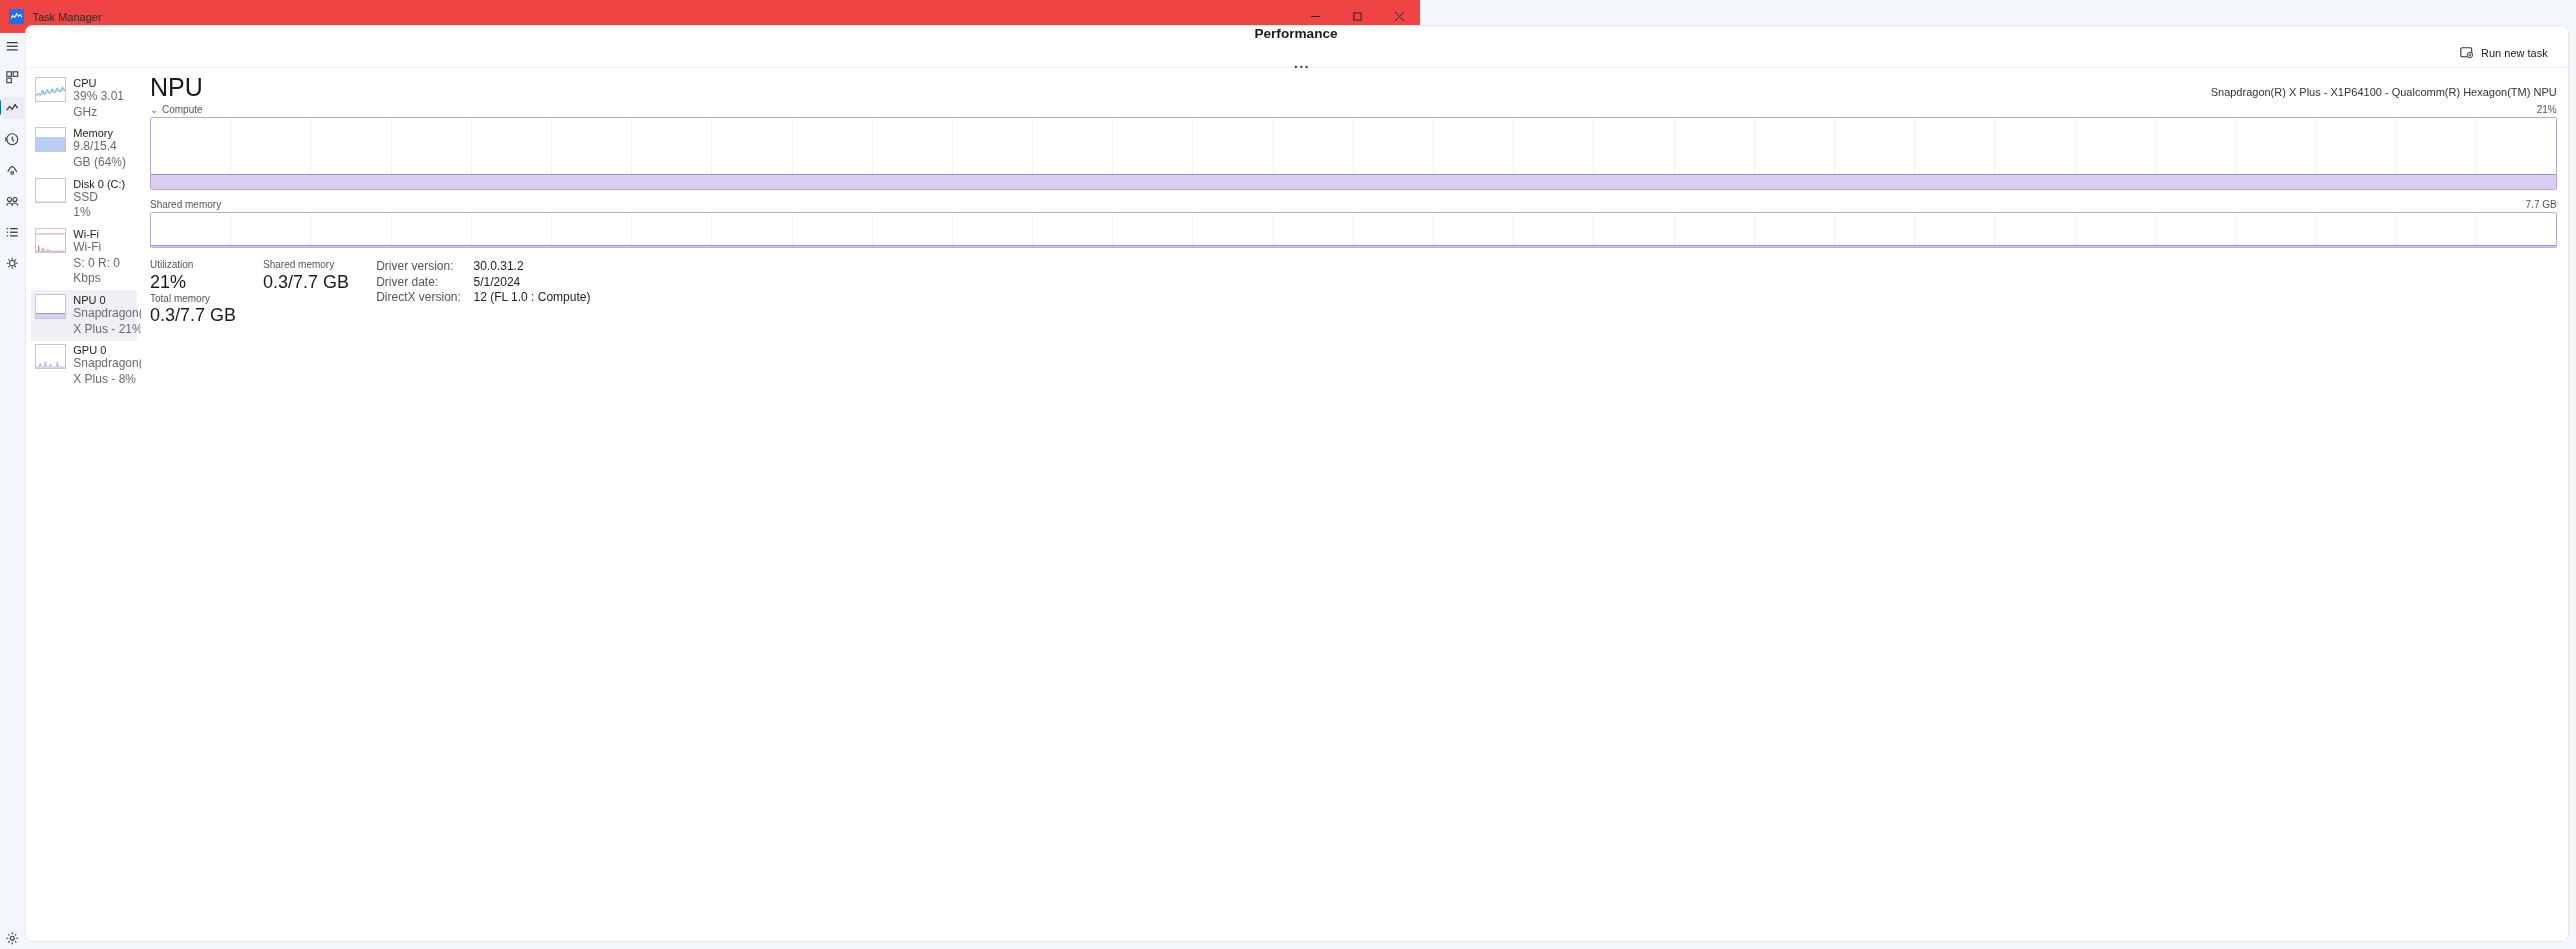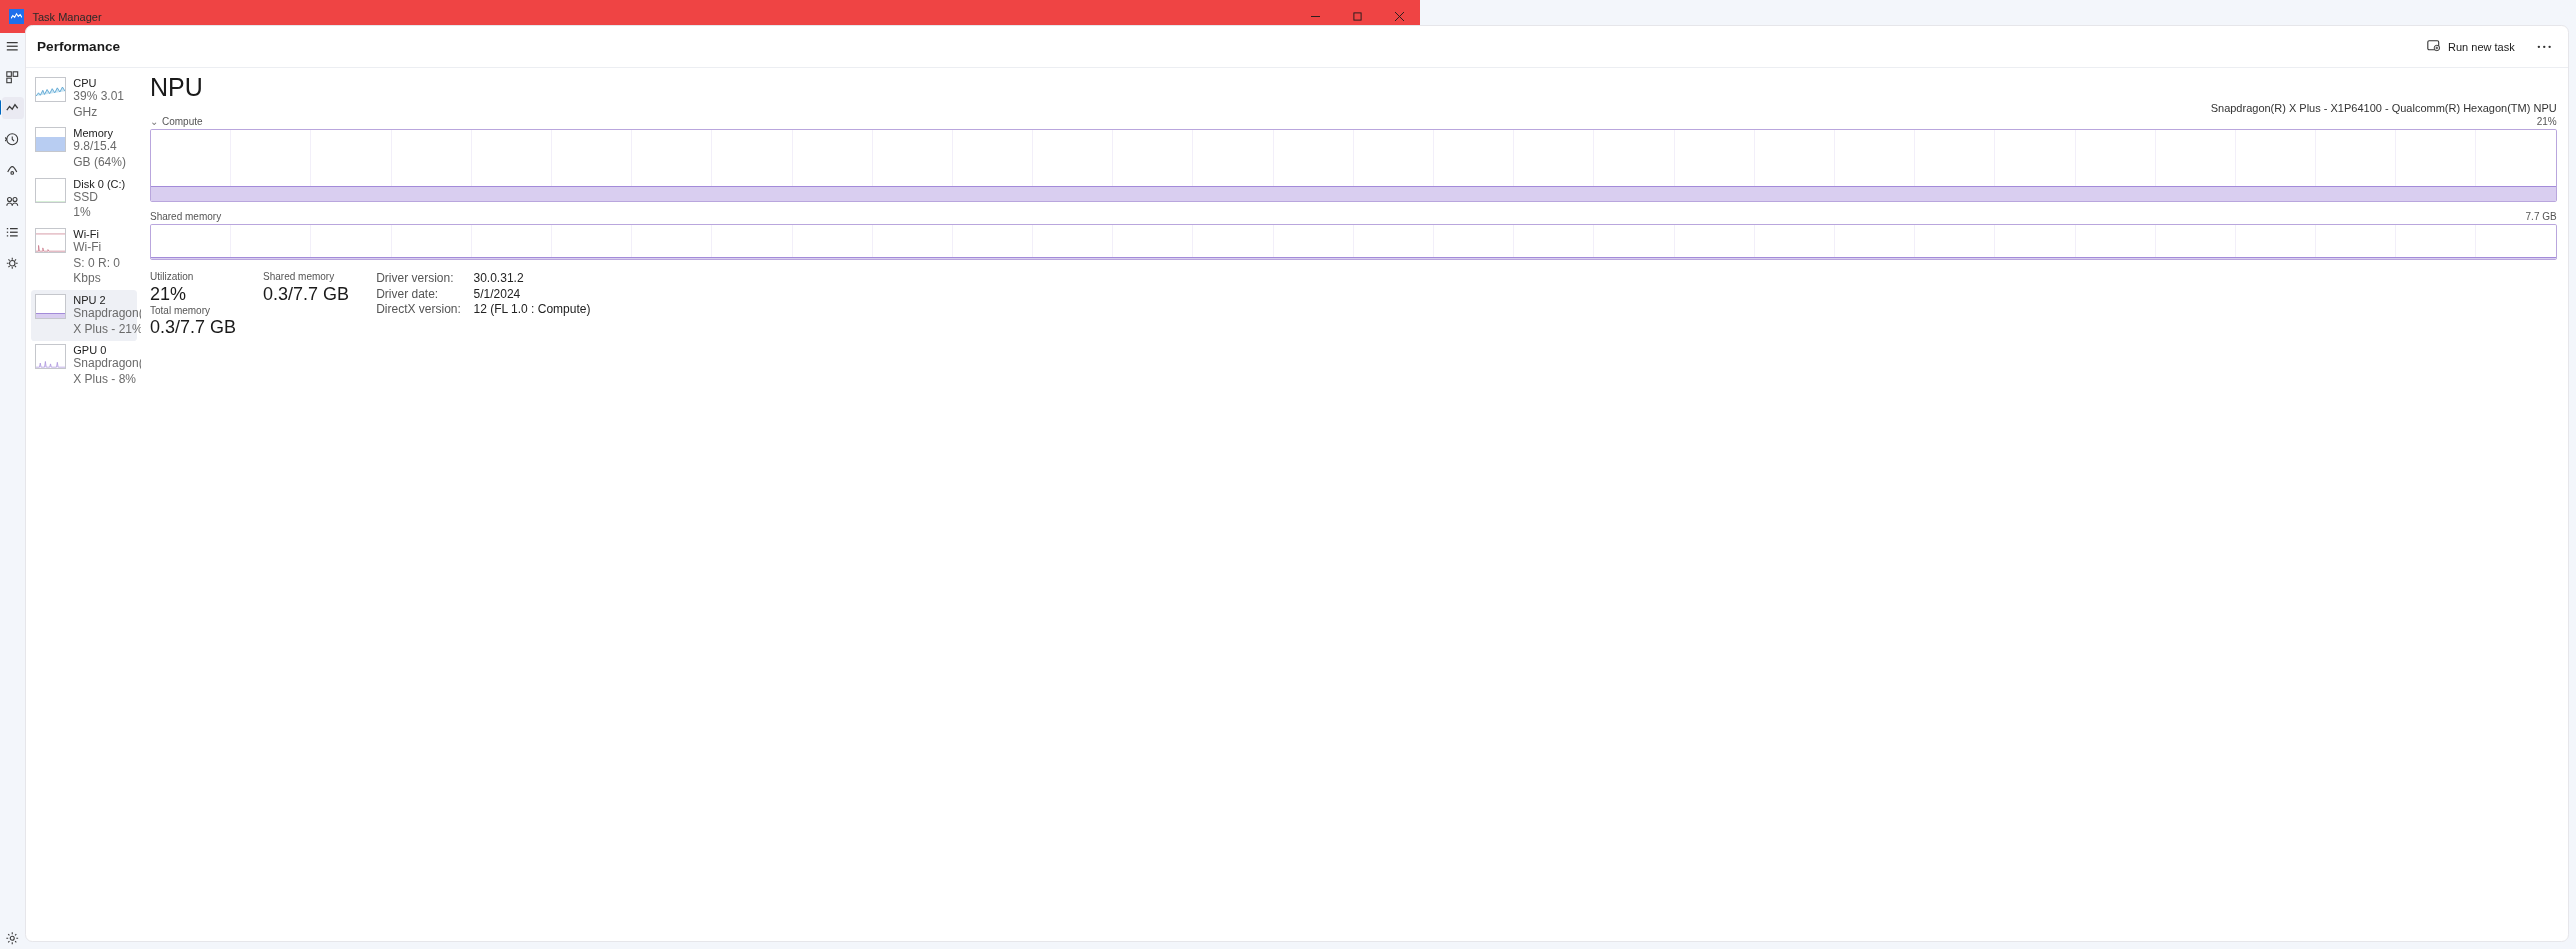--- a/index.html
+++ b/index.html
@@ -19,21 +19,21 @@
 .rail .rail-btn { width: 22px; height: 22px; display: flex; align-items: center; justify-content: center; color: #3a3a3a; border-radius: 3.6px; }
 .rail .rail-btn.selected { background: #eaeaf2; position: relative; }
 .rail .rail-btn.selected::before { content: ""; position: absolute; left: -3.6px; top: 3.6px; bottom: 3.6px; width: 2.7px; background: #0067c0; border-radius: 1.8px; }
 .rail .spacer { flex: 1; }
 .rail svg { width: 14.5px; height: 14.5px; }
 
 
 .card { position: absolute; left: 25px; top: 25px; right: 7.3px; bottom: 7.3px; background: #ffffff; border-radius: 7.3px; border: 0.9px solid #e6e6ea; display: flex; flex-direction: column; }
 
 
-.card-header { height: 42px; border-bottom: 0.9px solid #eceef2; display: flex; align-items: center; padding: 0 12.7px 0 11px; }
+.card-header { height: 42px; border-bottom: 0.9px solid #eceef2; display: flex; align-items: center; padding: 0 12.7px 0 11px; flex-direction: column; }
 .card-header .page-title { font-size: 13.6px; font-weight: 600; }
 .card-header .run-task { margin-left: auto; display: flex; align-items: center; gap: 7.3px; padding: 3.6px 7.3px; color: #1a1a1a; font-size: 11px; }
 .card-header .run-task svg { width: 14.5px; height: 14.5px; }
 .card-header .more { margin-left: 11px; display: flex; align-items: center; justify-content: center; width: 22px; height: 22px; }
 
 
 .body { flex: 1; display: flex; min-height: 0; }
 .sidebar { width: 115px; padding: 5.4px 3.6px 5.4px 5.4px; overflow: auto; }
 .sidebar .item { display: flex; gap: 7.3px; padding: 3.6px 3.6px; border-radius: 3.6px; align-items: flex-start; cursor: default; }
 .sidebar .item.selected { background: #eef0f5; }
@@ -45,21 +45,21 @@
 
 .thumb.cpu svg { position: absolute; inset: 0; width: 100%; height: 100%; }
 .thumb.mem .fill { background: #b8cdf2; height: 64%; }
 .thumb.disk .fill { background: #d7f0d7; height: 4%; }
 .thumb.wifi svg { position: absolute; inset: 0; width: 100%; height: 100%; }
 .thumb.npu .fill { background: #d9cef0; height: 22%; border-top: 0.9px solid #a38bd9; }
 .thumb.gpu svg { position: absolute; inset: 0; width: 100%; height: 100%; }
 
 
 .detail { flex: 1; padding: 5.4px 11px 9px 9px; display: flex; flex-direction: column; min-width: 0; }
-.detail .hdr { display: flex; align-items: baseline; flex-direction: column; }
+.detail .hdr { display: flex; align-items: baseline; }
 .detail .hdr .big { font-size: 25px; font-weight: 400; }
 .detail .hdr .sub { margin-left: auto; font-size: 11px; color: #333; }
 
 .chart-block { margin-top: 1.8px; }
 .chart-label-row { display: flex; align-items: center; font-size: 10px; color: #555; padding-bottom: 1.8px; }
 .chart-label-row .expand { margin-right: 3.6px; color: #777; }
 .chart-label-row .right { margin-left: auto; }
 .chart { border: 0.9px solid #b9a6dd; border-radius: 1.8px; position: relative; overflow: hidden; }
 .chart.compute { height: 73px; margin-bottom: 9px; }
 .chart.shared { height: 36px; }
@@ -245,21 +245,21 @@
           <div class="t2">Wi-Fi</div>
           <div class="t3">S: 0  R: 0 Kbps</div>
         </div>
       </div>
 
       <div class="item selected">
         <div class="thumb npu">
             <div class="fill"></div>
           </div>
         <div class="labels">
-          <div class="t1">NPU 2</div>
+          <div class="t1">NPU 0</div>
           <div class="t2">Snapdragon(R) X Plus - 21%</div>
         </div>
       </div>
 
       <div class="item">
         <div class="thumb gpu">
           <svg viewBox="0 0 34 28" preserveAspectRatio="none">
               <polyline points="0,27 4,27 5,22 6,27 10,27 11,20 12,27 16,27 17,23 18,27 24,27 25,21 26,27 34,27" stroke="#a38bd9" stroke-width="0.8" fill="#e6defa"></polyline>
             </svg>
         </div>

